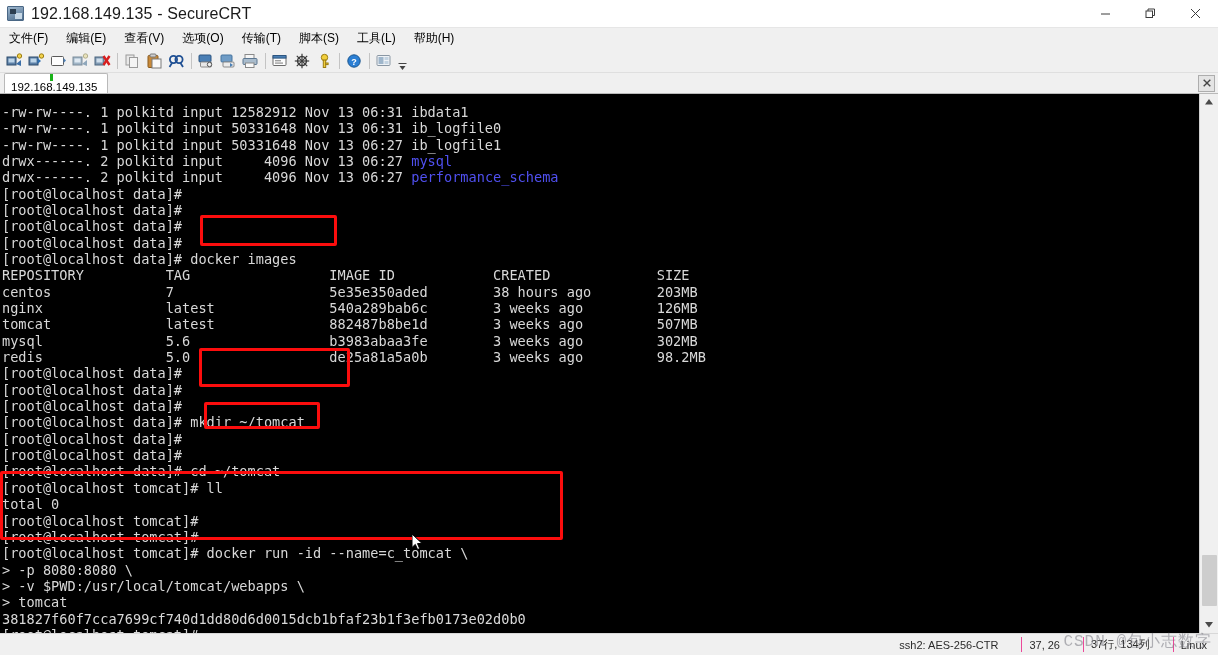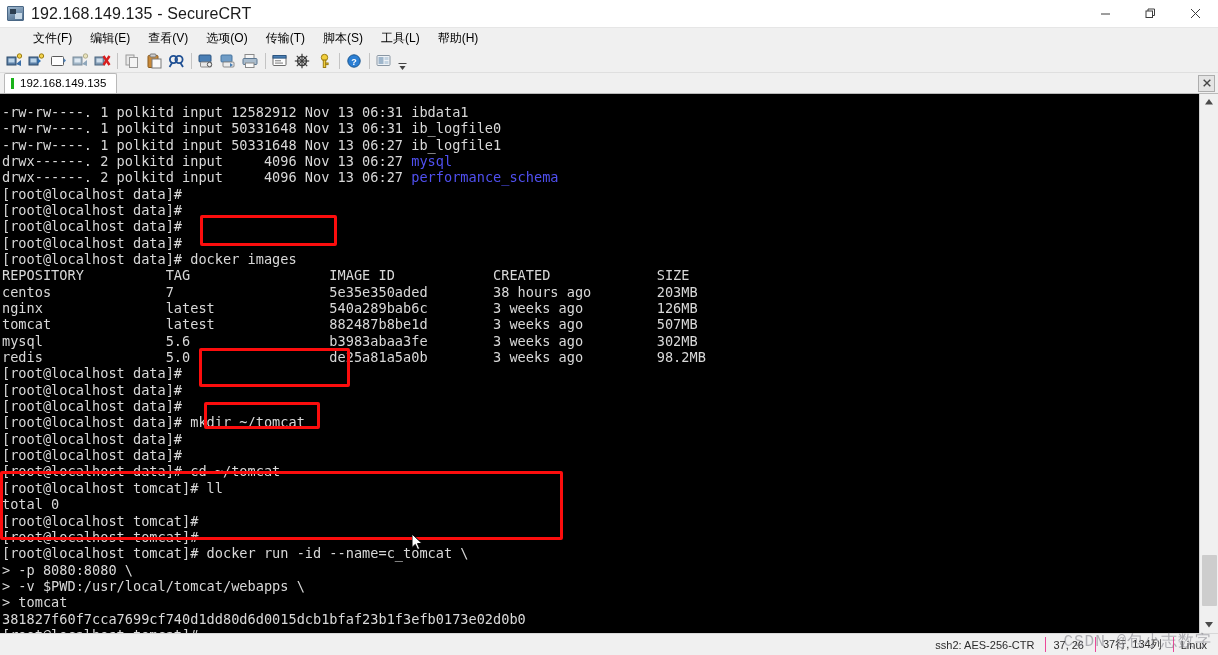--- a/index.html
+++ b/index.html
@@ -16,33 +16,33 @@
   .title-icon{width:17px;height:15px;margin-left:7px;margin-right:7px;position:relative;flex:0 0 auto;}
   .title-icon .scr{position:absolute;inset:0;background:linear-gradient(160deg,#9fb8cf 0%,#6f8ca8 60%,#4d6c8b 100%);border:1px solid #4a6785;border-radius:1px;}
   .title-icon .scr:after{content:"";position:absolute;left:2px;top:2px;width:6px;height:5px;background:#2c3e50;}
   .title-icon .scr:before{content:"";position:absolute;right:1px;bottom:1px;width:7px;height:6px;background:#c7d8e6;}
   .title-text{font-size:16px;color:#1a1a1a;letter-spacing:.1px;}
   .win-ctrls{margin-left:auto;display:flex;height:27px;}
   .win-btn{width:45px;height:27px;display:flex;align-items:center;justify-content:center;color:#3c3c3c;font-size:12px;}
   .win-btn svg{display:block;}
 
   
-  .menubar{height:22px;display:flex;align-items:center;background:#f0f0f0;padding-left:0;margin-left:24px;}
+  .menubar{height:22px;display:flex;align-items:center;background:#f0f0f0;padding-left:0;}
   .menu-item{font-size:12px;color:#000;padding:3px 9px 4px 9px;white-space:nowrap;}
 
   
   .toolbar{height:25px;display:flex;align-items:center;background:#f0f0f0;padding-left:4px;gap:1px;border-bottom:1px solid #dfdfdf;}
   .tb{width:21px;height:21px;display:flex;align-items:center;justify-content:center;position:relative;}
   .tb svg{display:block;}
   .tb-sep{width:1px;height:16px;background:#c4c4c4;margin:0 3px;}
   .tb-overflow{margin-left:2px;display:flex;flex-direction:column;align-items:center;justify-content:flex-end;height:21px;color:#444;font-size:9px;}
 
   
   .tabbar{height:20px;background:#f0f0f0;display:flex;align-items:flex-end;position:relative;border-bottom:1px solid #b9b9b9;}
-  .tab{height:19px;display:flex;align-items:center;background:#fff;border:1px solid #b9b9b9;border-bottom:none;padding:0 10px 0 6px;font-size:11.5px;color:#000;margin-left:4px;border-radius:2px 2px 0 0;}
+  .tab{height:19px;display:flex;align-items:center;background:#fff;border:1px solid #b9b9b9;border-bottom:none;padding:0 10px 0 6px;font-size:11.5px;color:#000;margin-left:4px;border-radius:2px 2px 0 0;flex-direction:column;}
   .tab .dot{width:3px;height:11px;background:#19b219;margin-right:6px;display:inline-block;}
   .tab-close{position:absolute;right:3px;top:2px;width:15px;height:15px;display:flex;align-items:center;justify-content:center;background:#e4e4e4;border:1px solid #adadad;color:#444;font-size:10px;line-height:1;}
 
   
   .term-wrap{flex:1 1 auto;display:flex;background:#000;position:relative;overflow:hidden;}
   .term{flex:1 1 auto;background:#000;position:relative;overflow:hidden;padding:10px 0 0 2px;}
   .term pre{
     margin:0;padding:0;
     font-family:"DejaVu Sans Mono","Liberation Mono",monospace;
     font-size:13.6px;line-height:16.35px;
@@ -58,21 +58,21 @@
 
   
   .vscroll{width:18px;background:#f0f0f0;border-left:1px solid #d0d0d0;display:flex;flex-direction:column;align-items:center;position:relative;}
   .sb-btn{width:17px;height:17px;display:flex;align-items:center;justify-content:center;background:#f0f0f0;color:#606060;font-size:8px;}
   .sb-track{flex:1 1 auto;width:17px;background:#f0f0f0;position:relative;}
   .sb-thumb{position:absolute;left:1px;width:15px;background:#cdcdcd;border-radius:1px;}
 
   
   .statusbar{height:21px;background:#f0f0f0;display:flex;align-items:center;border-top:1px solid #d8d8d8;position:relative;font-size:11px;color:#2b2b2b;}
   .st-ready{padding-left:6px;margin-top:32px;}
-  .st-right{margin-left:auto;display:flex;align-items:center;gap:4px;padding-right:4px;}
+  .st-right{margin-left:auto;display:flex;align-items:center;gap:16px;padding-right:4px;}
   .st-cell{padding:0 7px;border-left:1px solid #ec4899;height:15px;display:flex;align-items:center;white-space:nowrap;}
   .st-cell.first{border-left:none;}
   .watermark{position:absolute;right:6px;top:-3px;font-size:16px;color:rgba(120,120,130,.55);font-family:Liberation Mono, monospace;letter-spacing:1px;pointer-events:none;white-space:nowrap;}
 </style>
 </head>
 <body>
 
 <div class="app">
 
   <div class="titlebar">

